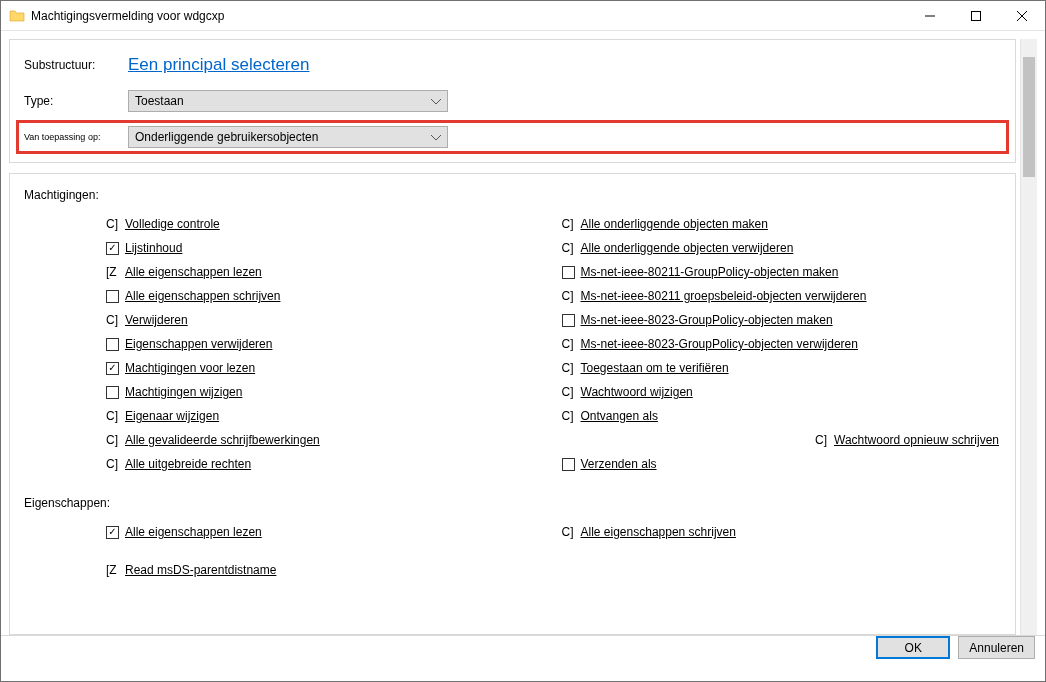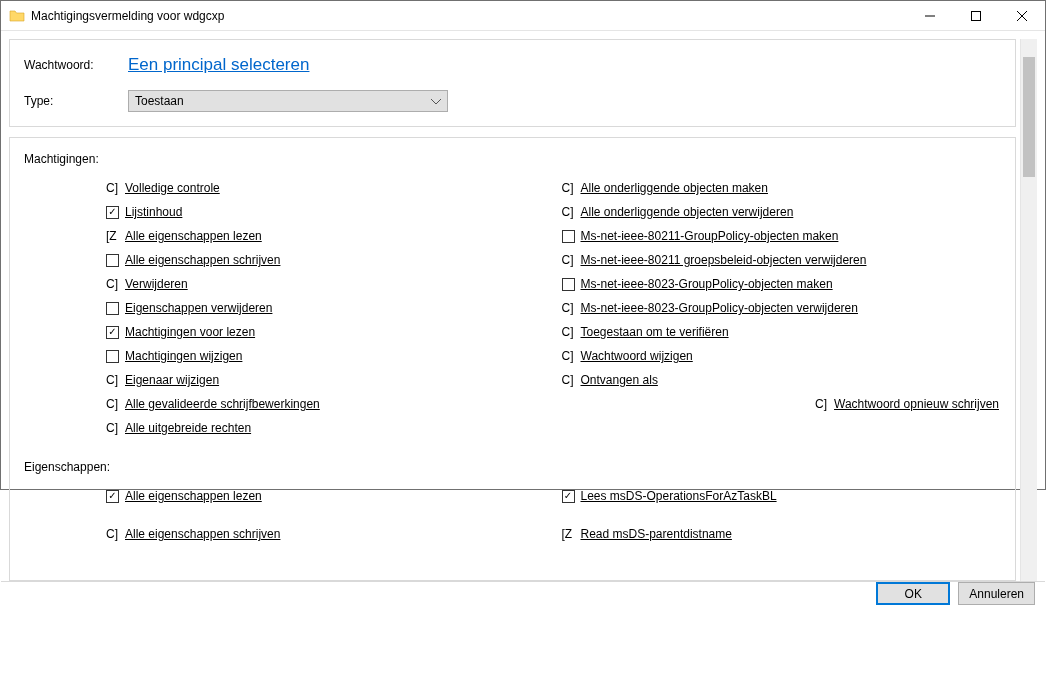--- a/index.html
+++ b/index.html
@@ -6,21 +6,21 @@
   html, body {
     margin: 0; padding: 0;
     font-family: "Segoe UI", Tahoma, sans-serif;
     font-size: 12px;
     color: #000;
     background: #fff;
     width: 1046px; height: 682px;
     overflow: hidden;
   }
   .window {
-    width: 1046px; height: 490px;
+    width: 1046px; height: 682px;
     border: 1px solid #707070;
     background: #fff;
     display: flex;
     flex-direction: column;
     position: relative;
   }
   .titlebar {
     height: 30px;
     background: #fff;
     display: flex;
@@ -215,34 +215,46 @@
           <path d="M0 0L10 10M10 0L0 10" stroke="#000" stroke-width="1"></path>
         </svg>
     </div>
   </div>
 
   <div class="content">
     <div class="main">
 
       <div class="panel">
         <div class="panel-row">
-          <span class="panel-label">Wachtwoord:</span>
+          <span class="panel-label">Substructuur:</span>
           <a href="#" class="principal-link">Een principal selecteren</a>
         </div>
         <div class="panel-row">
           <span class="panel-label">Type:</span>
           <div class="combo">
             <span class="combo-text">Toestaan</span>
             <span class="combo-arrow">
               <svg width="10" height="6" viewBox="0 0 10 6">
                   <path d="M0 0l5 5 5-5" fill="none" stroke="#555" stroke-width="1"></path>
                 </svg>
             </span>
           </div>
         </div>
+        <div class="panel-row highlight-wrap">
+          <span class="panel-label panel-label-small">Van toepassing op:</span>
+          <div class="combo">
+            <span class="combo-text">Onderliggende gebruikersobjecten</span>
+            <span class="combo-arrow">
+              <svg width="10" height="6" viewBox="0 0 10 6">
+                  <path d="M0 0l5 5 5-5" fill="none" stroke="#555" stroke-width="1"></path>
+                </svg>
+            </span>
+          </div>
+          <div class="highlight-box"></div>
+        </div>
       </div>
 
       <div class="panel2">
         <div class="section-title">Machtigingen:</div>
         <div class="perm-grid" id="perm-grid">
             <div class="perm-item">
               <span class="perm-gray">C]</span>
               <span class="perm-label">Volledige controle</span>
             </div>
             <div class="perm-item">
@@ -318,31 +330,31 @@
               <span class="perm-label">Alle gevalideerde schrijfbewerkingen</span>
             </div>
             <div class="perm-item last-right">
               <span class="perm-gray">C]</span>
               <span class="perm-label">Wachtwoord opnieuw schrijven</span>
             </div>
             <div class="perm-item">
               <span class="perm-gray">C]</span>
               <span class="perm-label">Alle uitgebreide rechten</span>
             </div>
+            <div class="perm-item">
+              <span class="perm-check"></span>
+              <span class="perm-label">Verzenden als</span>
+            </div>
           </div>
 
         <div class="section-title">Eigenschappen:</div>
         <div class="perm-grid" id="prop-grid" style="row-gap:14px;">
             <div class="perm-item">
               <span class="perm-check checked"></span>
               <span class="perm-label">Alle eigenschappen lezen</span>
-            </div>
-            <div class="perm-item">
-              <span class="perm-check checked"></span>
-              <span class="perm-label">Lees msDS-OperationsForAzTaskBL</span>
             </div>
             <div class="perm-item">
               <span class="perm-gray">C]</span>
               <span class="perm-label">Alle eigenschappen schrijven</span>
             </div>
             <div class="perm-item">
               <span class="perm-gray">[Z</span>
               <span class="perm-label">Read msDS-parentdistname</span>
             </div>
           </div>

